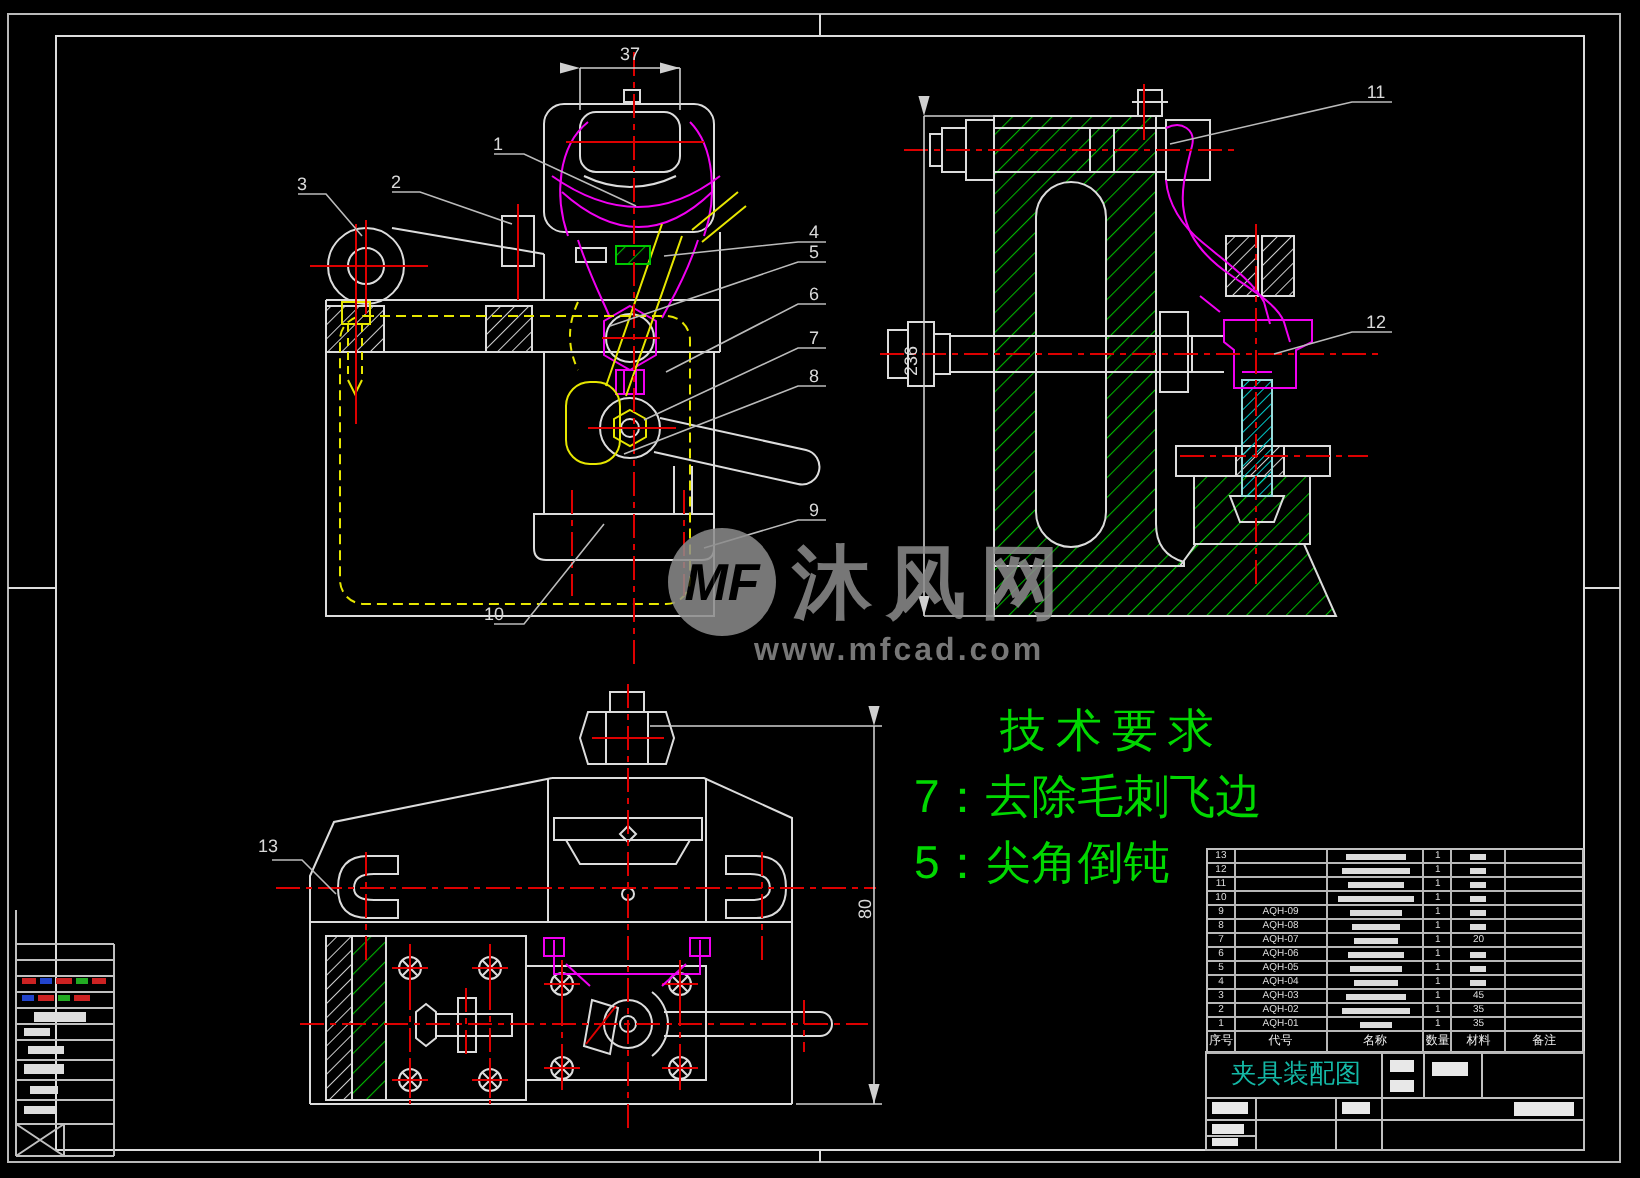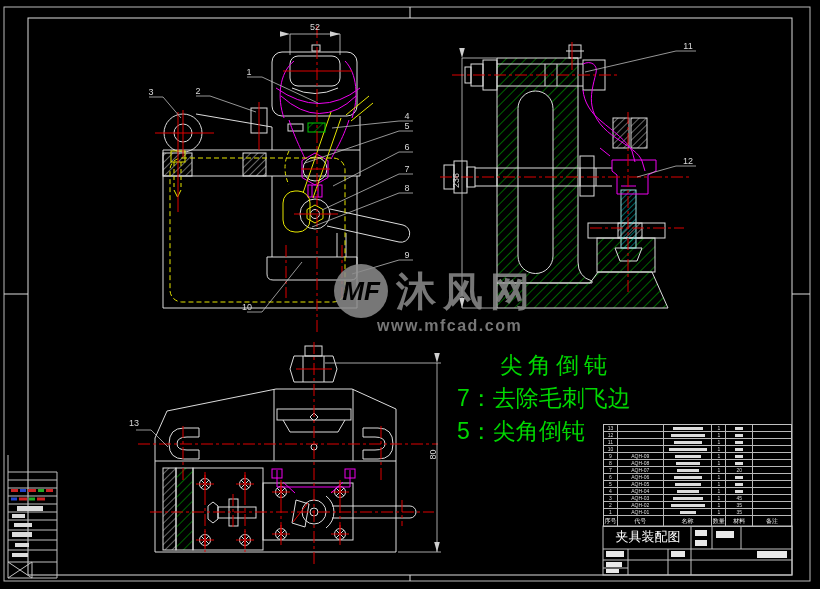--- a/index.html
+++ b/index.html
@@ -23,21 +23,21 @@
   #bom{position:absolute;left:603px;top:424px;width:189px;box-sizing:border-box;
        border-left:1px solid #c0c0c0;border-right:1px solid #c0c0c0;border-top:1px solid #c0c0c0;}
   .bomrow{display:flex;height:7px;box-sizing:border-box;border-bottom:1px solid #b8b8b8;}
   .bomrow.head{height:11px;}
   .bomcell{box-sizing:border-box;border-right:1px solid #b8b8b8;height:100%;overflow:hidden;
            display:flex;align-items:center;justify-content:center;color:#ddd;font-size:5px;
            line-height:6px;white-space:nowrap;}
   .bomcell:last-child{border-right:none;}
   .bomrow.head .bomcell{font-size:6px;color:#eee;}
   .blob{height:3px;background:#dcdcdc;}
-  .tb-title{position:absolute;left:606px;top:529px;width:84px;text-align:center;color:#ffffff;
+  .tb-title{position:absolute;left:606px;top:529px;width:84px;text-align:center;color:#14b8a6;
             font-size:13px;line-height:16px;white-space:nowrap;}
 </style>
 </head>
 <body>
 
 <div id="sheet">
 
 <svg width="820" height="589" viewBox="0 0 820 589">
   <defs>
     <pattern id="hg" width="7" height="7" patternUnits="userSpaceOnUse" patternTransform="rotate(45)">
@@ -285,26 +285,26 @@
 <span class="co" style="left:399px;top:122px">5</span>
 <span class="co" style="left:399px;top:143px">6</span>
 <span class="co" style="left:399px;top:165px">7</span>
 <span class="co" style="left:399px;top:184px">8</span>
 <span class="co" style="left:399px;top:251px">9</span>
 <span class="co" style="left:239px;top:303px">10</span>
 <span class="co" style="left:680px;top:42px">11</span>
 <span class="co" style="left:680px;top:157px">12</span>
 <span class="co" style="left:126px;top:419px">13</span>
 
-<span class="dim" style="left:305px;top:23px;width:20px">52</span>
+<span class="dim" style="left:305px;top:23px;width:20px">37</span>
 <span class="dim vdim" style="left:441px;top:176px;width:30px">236</span>
 <span class="dim vdim" style="left:420px;top:450px;width:26px">80</span>
 
 <div>
-  <span class="tech tech-title abs" style="left:500px;top:352px">尖角倒钝</span>
+  <span class="tech tech-title abs" style="left:500px;top:352px">技术要求</span>
   <span class="tech abs" style="left:457px;top:385px">7：去除毛刺飞边</span>
   <span class="tech abs" style="left:457px;top:418px">5：尖角倒钝</span>
 </div>
 
 <div id="wm">
   <div class="wm-disc">
     <span class="wm-mf">MF</span>
   </div>
   <span class="wm-name">沐风网</span>
   <span class="wm-url">www.mfcad.com</span>

